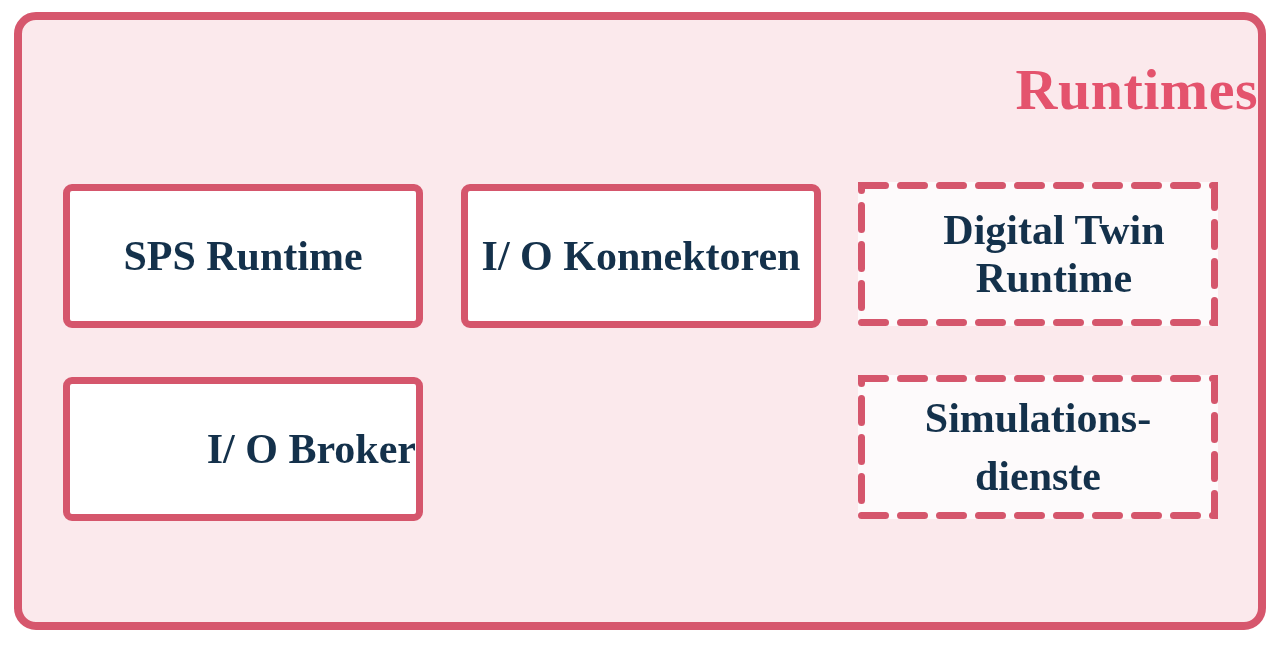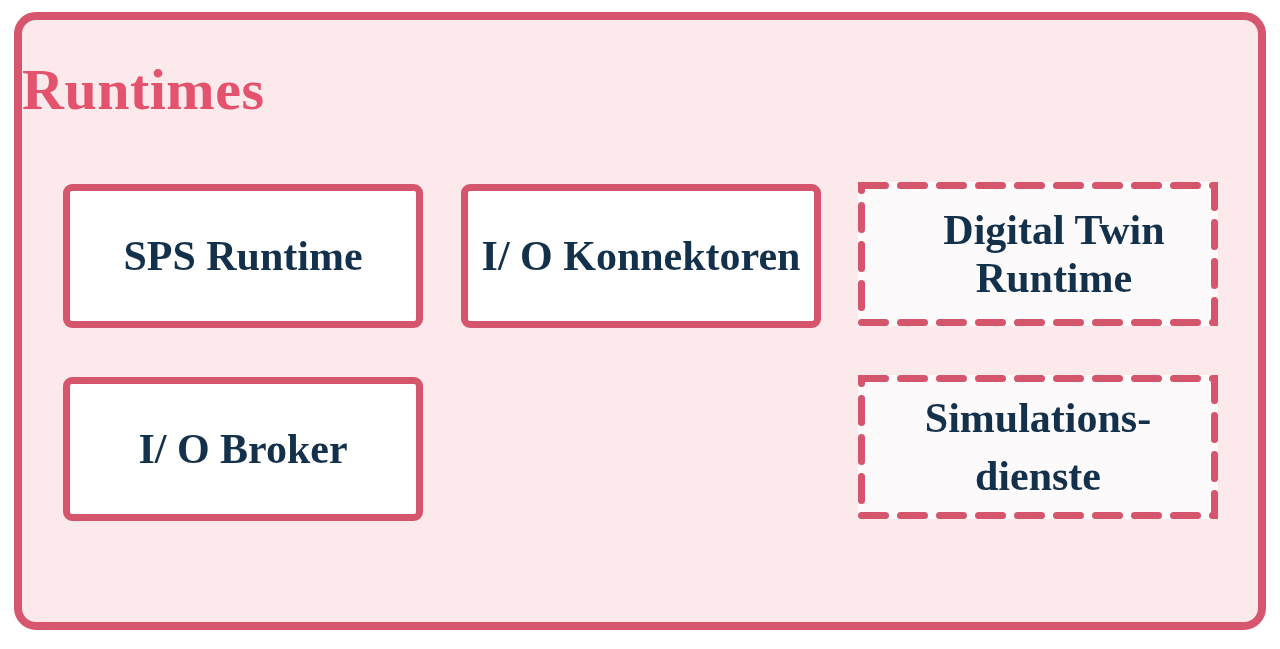--- a/index.html
+++ b/index.html
@@ -25,21 +25,21 @@
     box-sizing: border-box;
     background: #fbe9ec;
     border: 8px solid #d6576d;
     border-radius: 22px;
   }
   .title {
     position: absolute;
     left: 0;
     top: 36px;
     width: 100%;
-    text-align: left;
+    text-align: right;
     font-size: 58px;
     font-weight: bold;
     color: #e4536d;
     letter-spacing: 0.5px;
   }
   .node {
     position: absolute;
     box-sizing: border-box;
     width: 360px;
     height: 144px;
@@ -71,21 +71,21 @@
   }
   .node .label-line {
     display: block;
     position: relative;
     z-index: 1;
   }
   
   .pos-r1c1 { left: 41px;  top: 164px; }
   .pos-r1c2 { left: 439px; top: 164px; text-align: center; }
   .pos-r1c3 { left: 836px; top: 162px; padding-left: 32px; }
-  .pos-r2c1 { left: 41px;  top: 357px; }
+  .pos-r2c1 { left: 41px;  top: 357px; align-items: flex-end; }
   .pos-r2c3 { left: 836px; top: 355px; gap: 9px; }
 </style>
 </head>
 <body>
 
 <div class="canvas">
   <div class="container">
 
     <div class="title">Runtimes</div>
 

